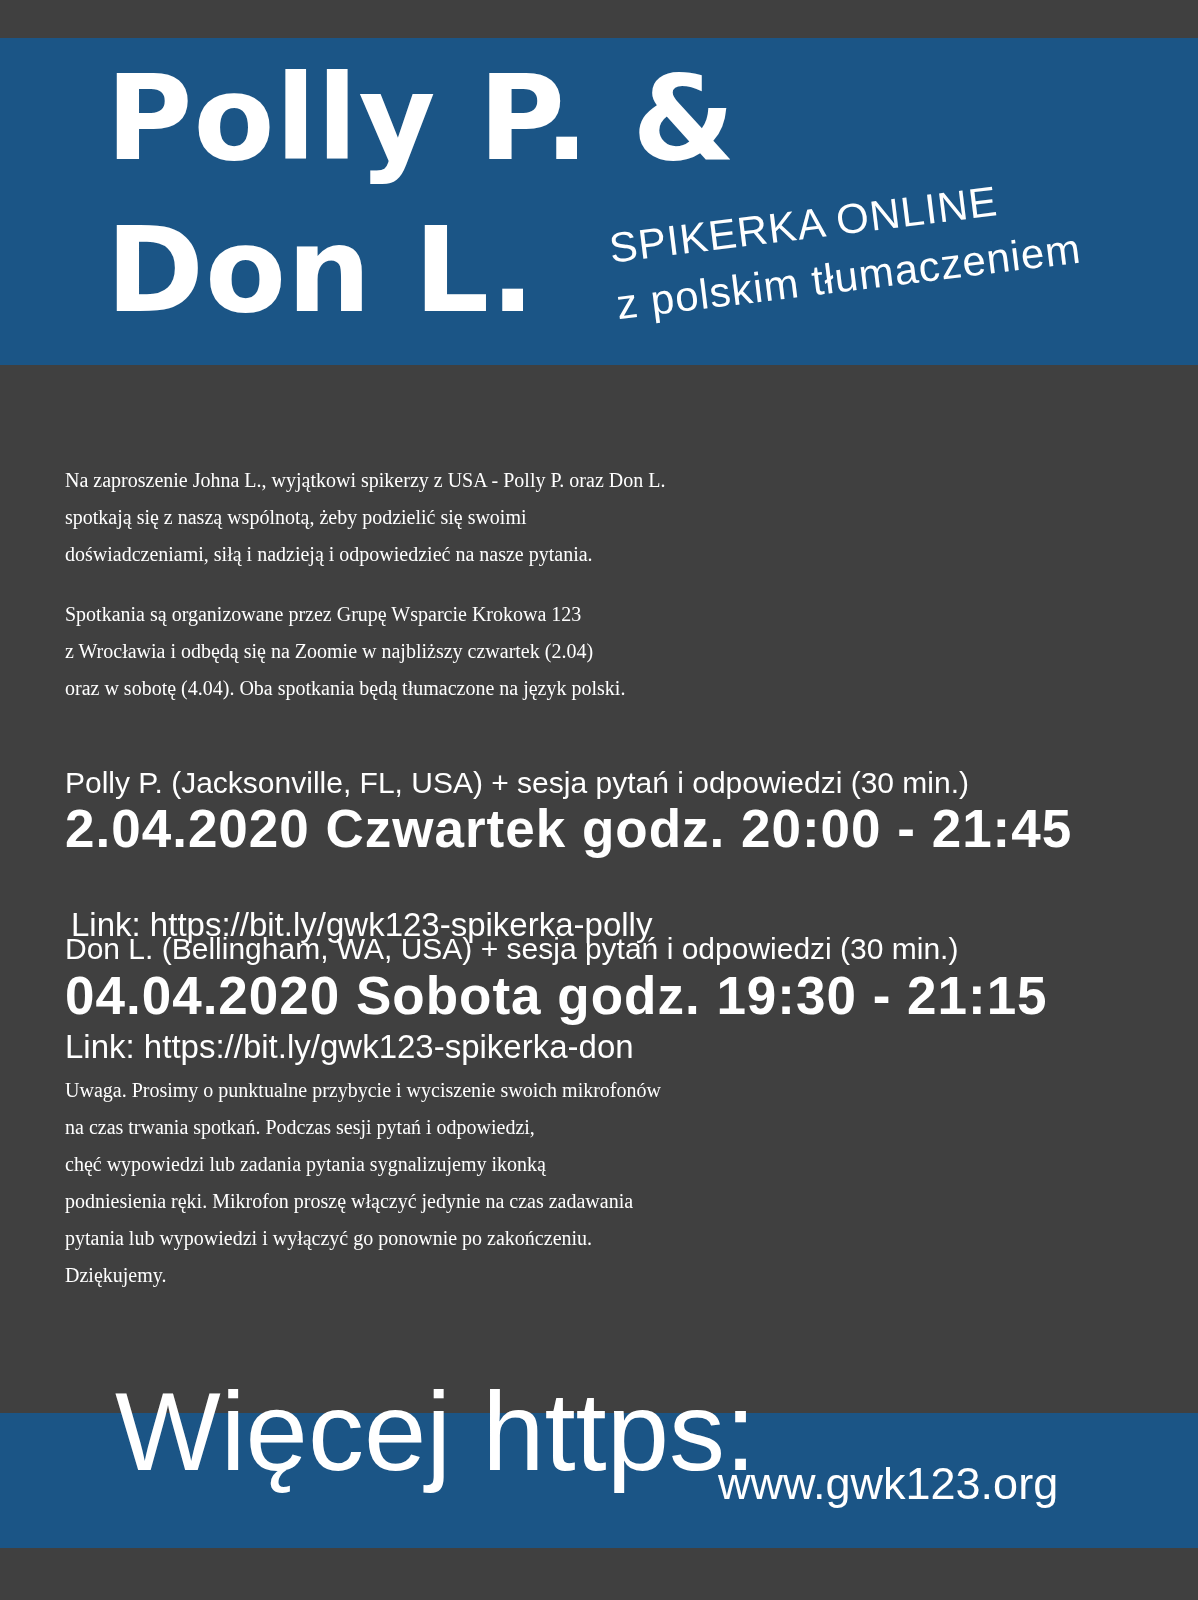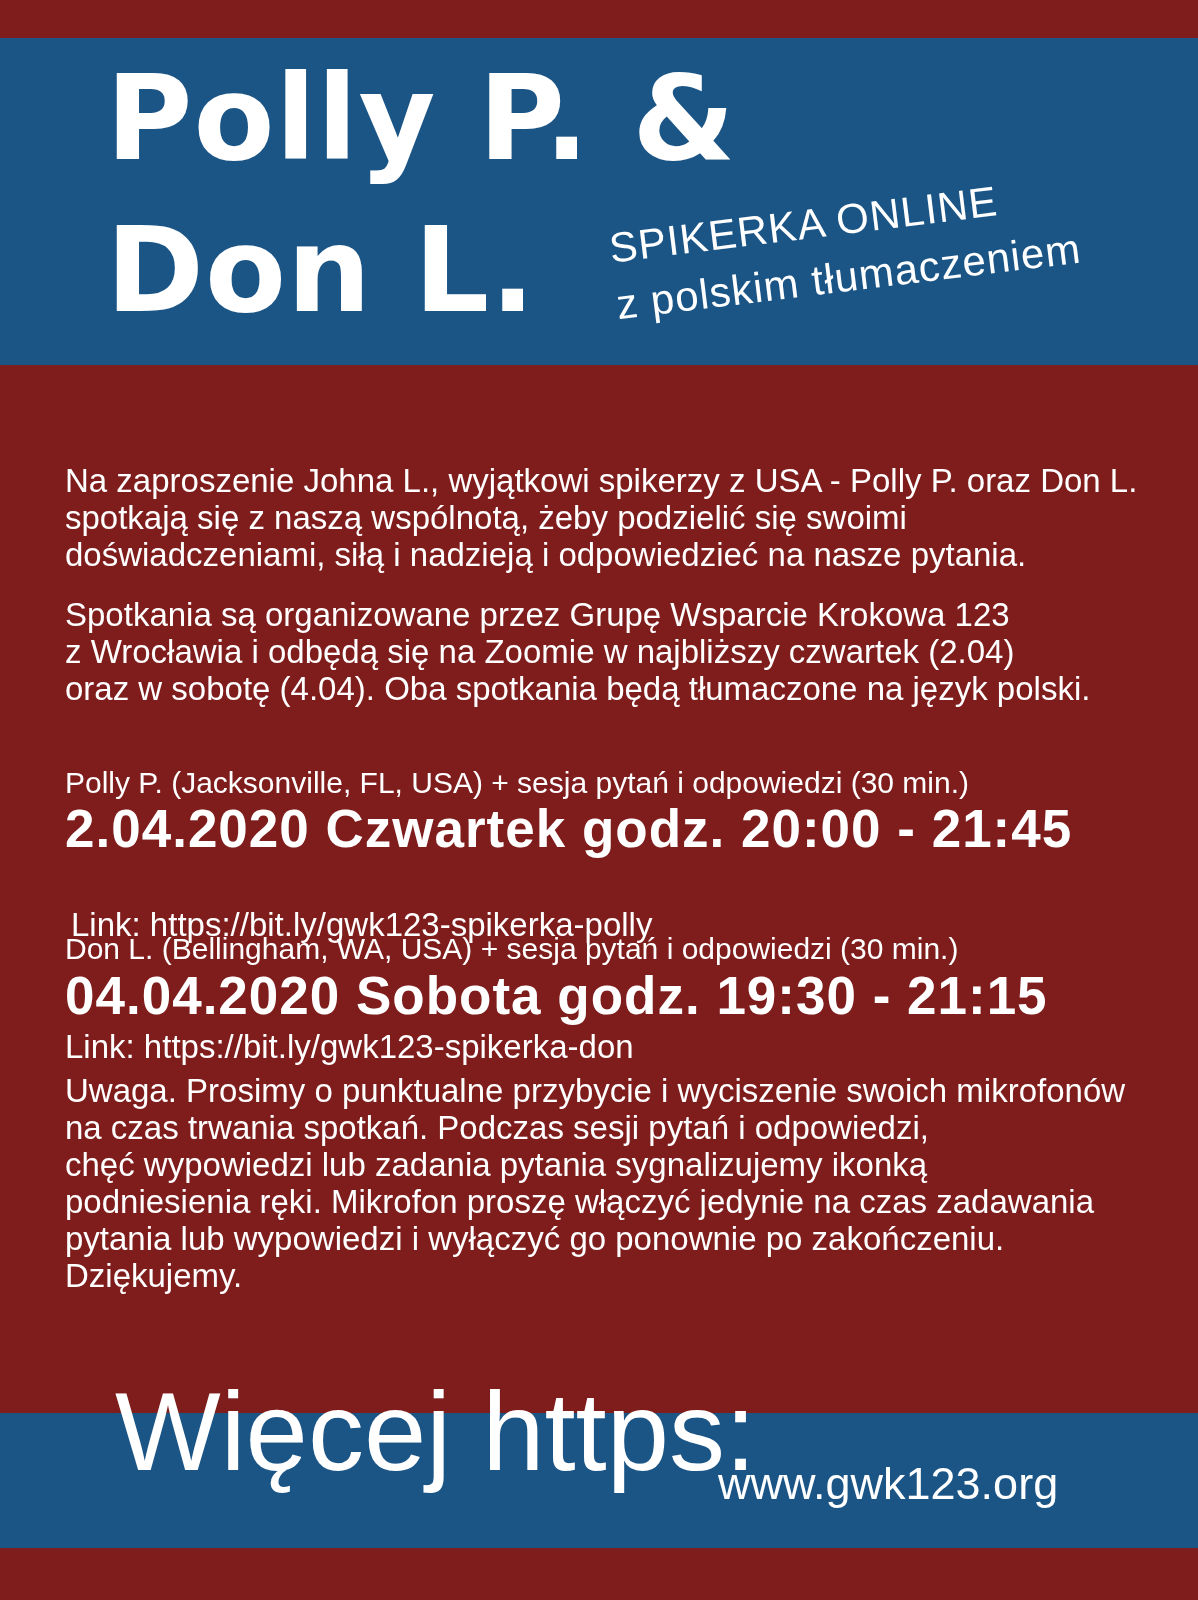--- a/index.html
+++ b/index.html
@@ -1,20 +1,20 @@
 <!DOCTYPE html>
 <html><head>
 <meta charset="utf-8">
 <style>
   html,body{margin:0;padding:0;background:#888;}
   .canvas{
     position:relative;
     width:1198px;height:1600px;
     margin:0 auto;
-    background:#7f1d1d;
+    background:#404040;
     overflow:hidden;
     font-family:"Liberation Sans",sans-serif;
     color:#FFFFFF;
     -webkit-font-smoothing:antialiased;
   }
   .band{position:absolute;left:0;right:0;background:#1B5586;}
   .band-header{top:38px;height:327px;}
   .band-footer{top:1413px;height:135px;}
 
   .poster-title{
@@ -27,21 +27,21 @@
   }
   .tagline{
     position:absolute;left:606px;top:220px;
     transform:rotate(-7deg);
     transform-origin:left top;
     font-size:42px;line-height:57px;
     letter-spacing:1px;
     white-space:nowrap;
   }
   .txt{position:absolute;left:65px;white-space:pre-line;}
-  .body-par{font-size:33px;line-height:37px;}
+  .body-par{font-size:20px;line-height:37px;font-family:Liberation Serif, serif;}
   .intro-p1{top:462px;}
   .intro-p2{top:596px;}
   .speaker{font-size:30px;line-height:37px;white-space:nowrap;}
   .datetime{font-size:53px;line-height:60px;letter-spacing:1px;white-space:nowrap;font-weight:bold;}
   .linkline{font-size:33px;line-height:42px;white-space:nowrap;}
   .s1-speaker{top:764px;}
   .s1-date{top:799px;}
   .s1-link{top:904px;margin-left:6px;}
   .s2-speaker{top:930px;}
   .s2-date{top:966px;}

